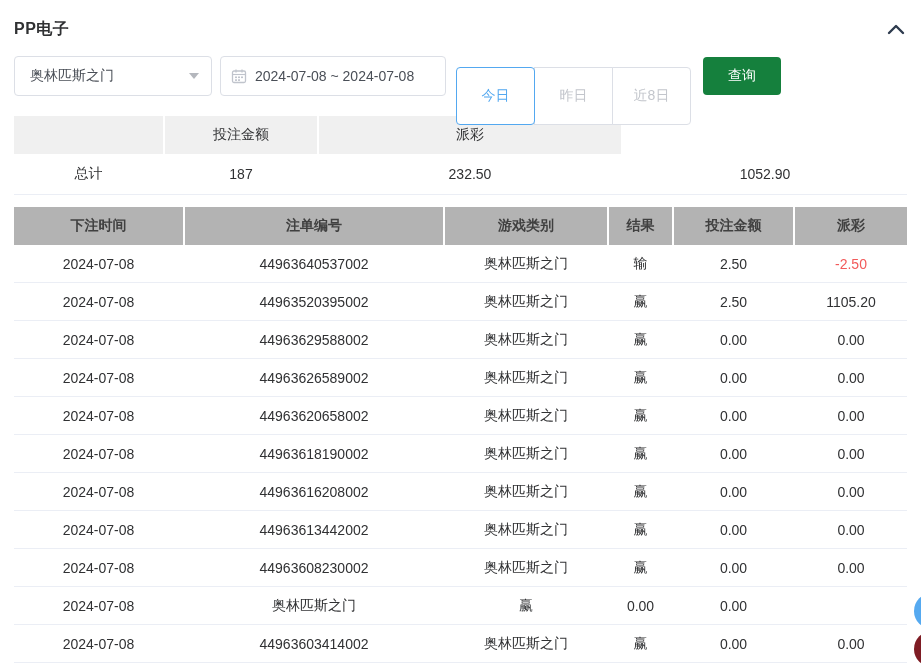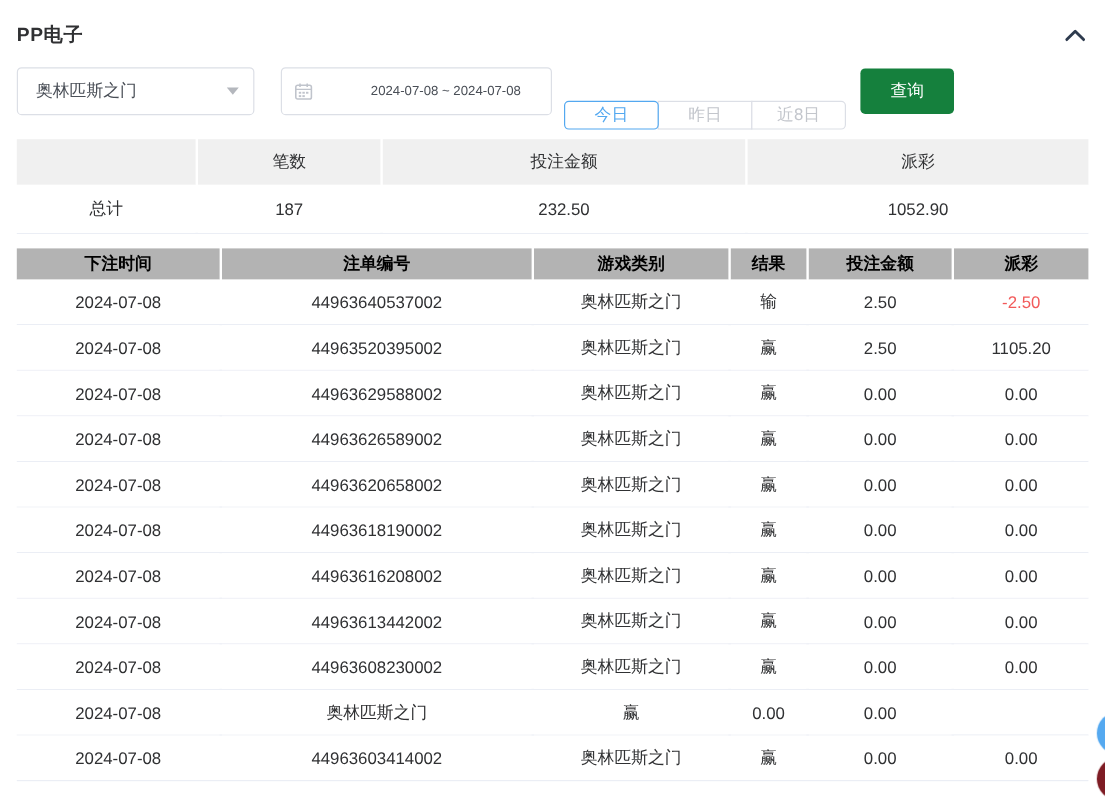--- a/index.html
+++ b/index.html
@@ -25,27 +25,27 @@
     width: 198px; height: 40px; border: 1px solid #dcdfe6; border-radius: 4px;
     display: flex; align-items: center; justify-content: space-between;
     padding: 0 12px 0 15px; font-size: 14px; color: #4a4f57; background: #fff; cursor: pointer;
   }
   .caret-down {
     width: 0; height: 0; border-left: 5px solid transparent; border-right: 5px solid transparent;
     border-top: 6px solid #b4b7bd;
   }
   .date-box {
     width: 226px; height: 40px; border: 1px solid #dcdfe6; border-radius: 4px;
-    display: flex; align-items: center; margin-left: 22px;
-    padding: 0 10px; font-size: 11px; color: #4a4f57; background: #fff; cursor: pointer; gap: 40px;
+    display: flex; align-items: center; margin-left: 8px;
+    padding: 0 10px; font-size: 14px; color: #4a4f57; background: #fff; cursor: pointer;
   }
   .date-box .cal { margin-right: 8px; flex: 0 0 auto; display: flex; }
   .btn-group { display: flex; margin-left: 10px; }
   .qbtn {
-    width: 79px; height: 24px; background: #fff; border: 1px solid #dcdfe6;
+    width: 79px; height: 58px; background: #fff; border: 1px solid #dcdfe6;
     font-size: 14px; color: #c3c6cc; cursor: pointer; margin-left: -1px; position: relative;
     font-family: inherit;
     margin-top: 40px;
   }
   .qbtn:first-child { border-radius: 4px 0 0 4px; margin-left: 0; }
   .qbtn:last-child { border-radius: 0 4px 4px 0; }
   .qbtn.active { color: #53a8f0; border-color: #53a8f0; z-index: 2; border-radius: 4px; }
   .search-btn {
     margin-left: 12px; width: 78px; height: 38px; border: none; border-radius: 4px;
     background: #15803d; color: #fff; font-size: 14px; cursor: pointer; font-family: inherit;
@@ -58,21 +58,21 @@
   .rec-cols { grid-template-columns: 169px 258px 162px 63px 119px 1fr; }
   .cell {
     display: flex; align-items: center; justify-content: center;
     font-size: 14px; overflow: hidden; white-space: nowrap;
   }
   .sum-head .cell { height: 38px; background: #f0f0f0; color: #303133; }
   .sum-body .cell { height: 40px; background: #fff; color: #303133; }
   .sum-body { border-bottom: 1px solid #ebeef5; }
 
   .records-table { margin-top: 12px; }
-  .rec-head .cell { height: 26px; background: #b3b3b3; color: #000000; font-weight: bold; }
+  .rec-head .cell { height: 38px; background: #b3b3b3; color: #404040; font-weight: bold; }
   .rec-row { border-bottom: 1px solid #ebeef5; }
   .rec-row .cell { height: 37px; background: #fff; color: #303133; position: relative; }
   .rec-row .cell:not(:last-child)::after {
     content: ""; position: absolute; right: -2px; top: 0; bottom: 0; width: 1px; background: #eef0f4;
   }
   .rec-row .cell.negative { color: #f25a5a; }
 
   
   .float-btn { position: fixed; right: -29px; width: 36px; height: 36px; border-radius: 50%; cursor: pointer; }
   .float-btn.svc { top: 593px; background: #55a9f0; }
@@ -122,21 +122,20 @@
       <button class="qbtn">昨日</button>
       <button class="qbtn">近8日</button>
     </div>
 
     <button class="search-btn">查询</button>
   </div>
 
   <div class="summary-table">
     <div class="grid-row sum-cols sum-head">
       <div class="cell"></div>
-      <div class="cell">笔数</div>
       <div class="cell">投注金额</div>
       <div class="cell">派彩</div>
     </div>
     <div class="grid-row sum-cols sum-body">
       <div class="cell">总计</div>
       <div class="cell">187</div>
       <div class="cell">232.50</div>
       <div class="cell">1052.90</div>
     </div>
   </div>

